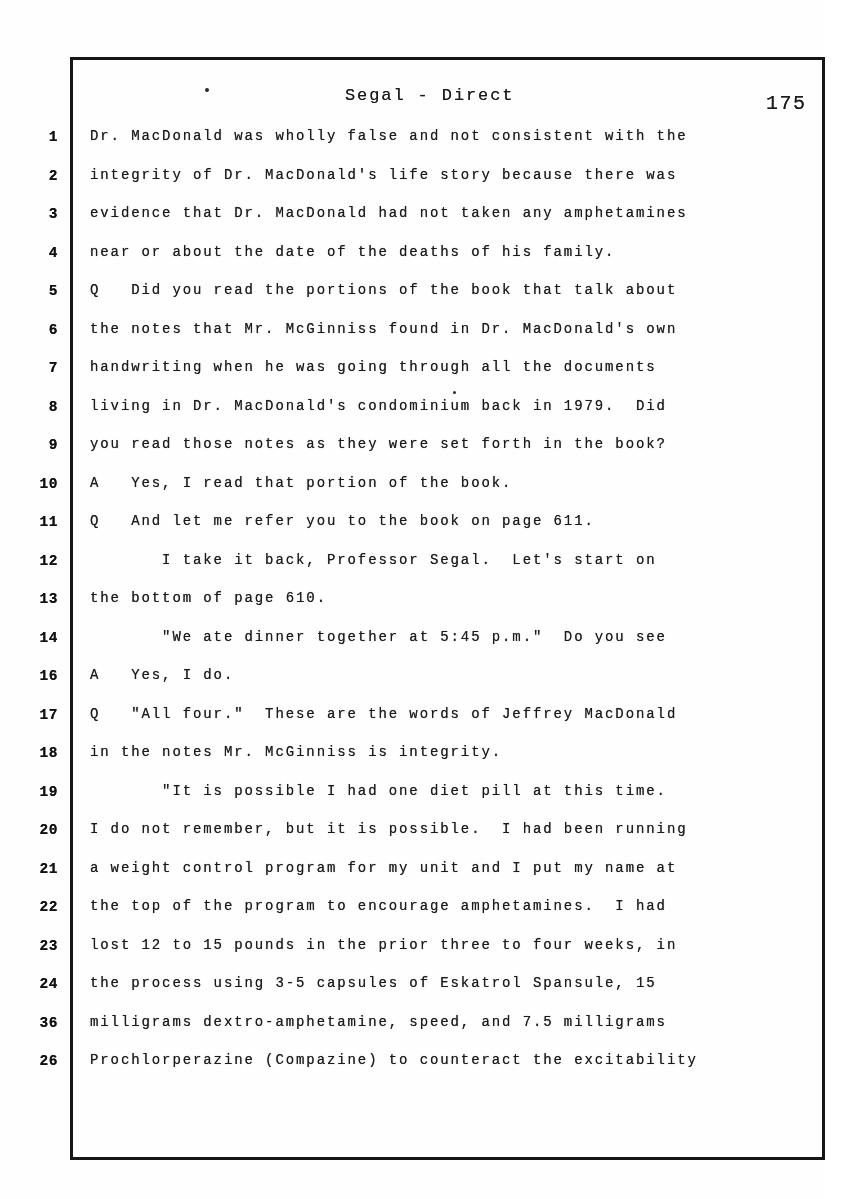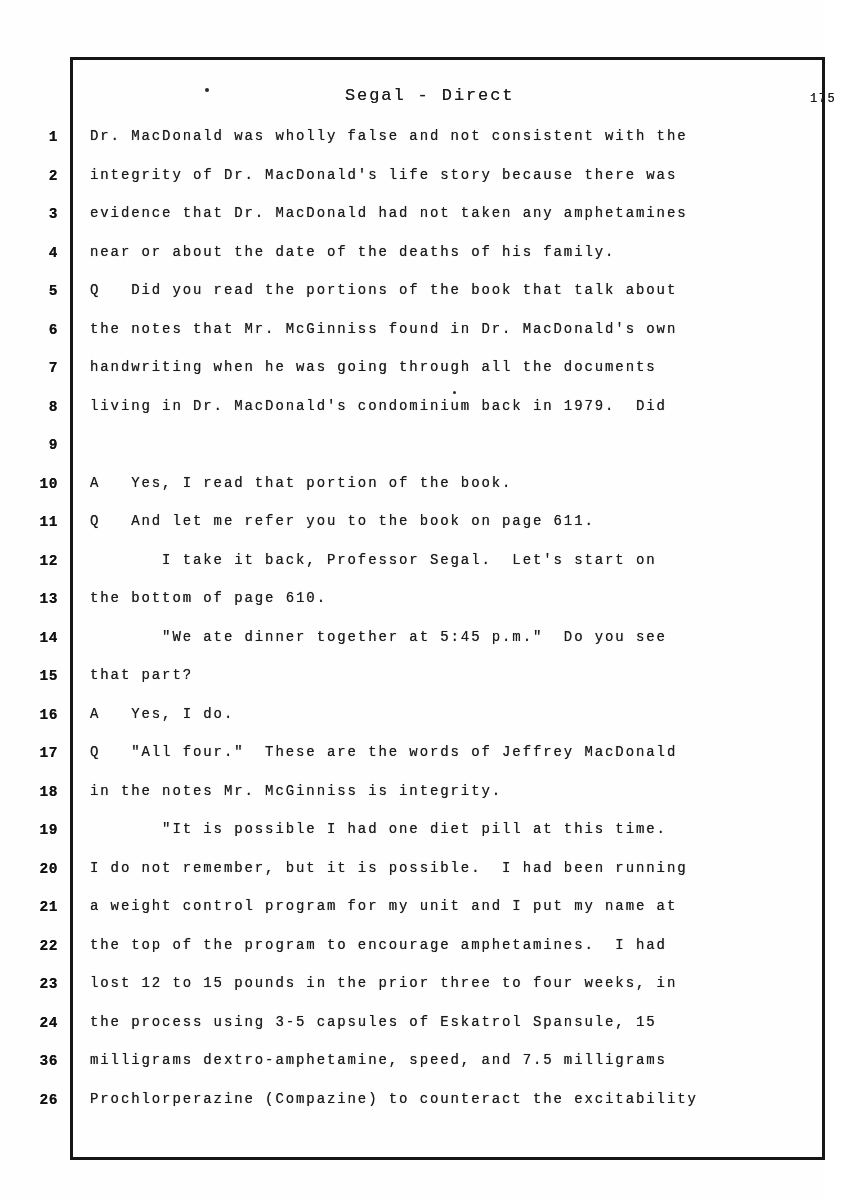--- a/index.html
+++ b/index.html
@@ -36,24 +36,23 @@
     top: 86px;
     font-size: 17px;
     letter-spacing: 1.9px;
     white-space: pre;
     text-shadow: 0 0 0.6px rgba(20,20,20,0.75);
   }
   #page-number {
     position: absolute;
     left: 766px;
     top: 92px;
-    font-size: 12px;
+    font-size: 20px;
     letter-spacing: 1.5px;
     text-shadow: 0 0 0.6px rgba(20,20,20,0.75);
-    margin-left: 44px;
   }
   
   #rows {
     position: absolute;
     left: 0;
     top: 126px;
     width: 860px;
   }
   .row {
     height: 38.5px;
@@ -126,44 +125,41 @@
       <div class="row">
         <span class="num">7</span>
         <span class="txt">handwriting when he was going through all the documents</span>
       </div>
       <div class="row">
         <span class="num">8</span>
         <span class="txt">living in Dr. MacDonald's condominium back in 1979.  Did</span>
       </div>
       <div class="row">
         <span class="num">9</span>
+        <span class="txt">you read those notes as they were set forth in the book?</span>
       </div>
       <div class="row">
         <span class="num">10</span>
         <span class="txt">A   Yes, I read that portion of the book.</span>
       </div>
       <div class="row">
         <span class="num">11</span>
         <span class="txt">Q   And let me refer you to the book on page 611.</span>
       </div>
       <div class="row">
         <span class="num">12</span>
         <span class="txt">       I take it back, Professor Segal.  Let's start on</span>
       </div>
       <div class="row">
         <span class="num">13</span>
         <span class="txt">the bottom of page 610.</span>
       </div>
       <div class="row">
         <span class="num">14</span>
         <span class="txt">       "We ate dinner together at 5:45 p.m."  Do you see</span>
-      </div>
-      <div class="row">
-        <span class="num">15</span>
-        <span class="txt">that part?</span>
       </div>
       <div class="row">
         <span class="num">16</span>
         <span class="txt">A   Yes, I do.</span>
       </div>
       <div class="row">
         <span class="num">17</span>
         <span class="txt">Q   "All four."  These are the words of Jeffrey MacDonald</span>
       </div>
       <div class="row">

